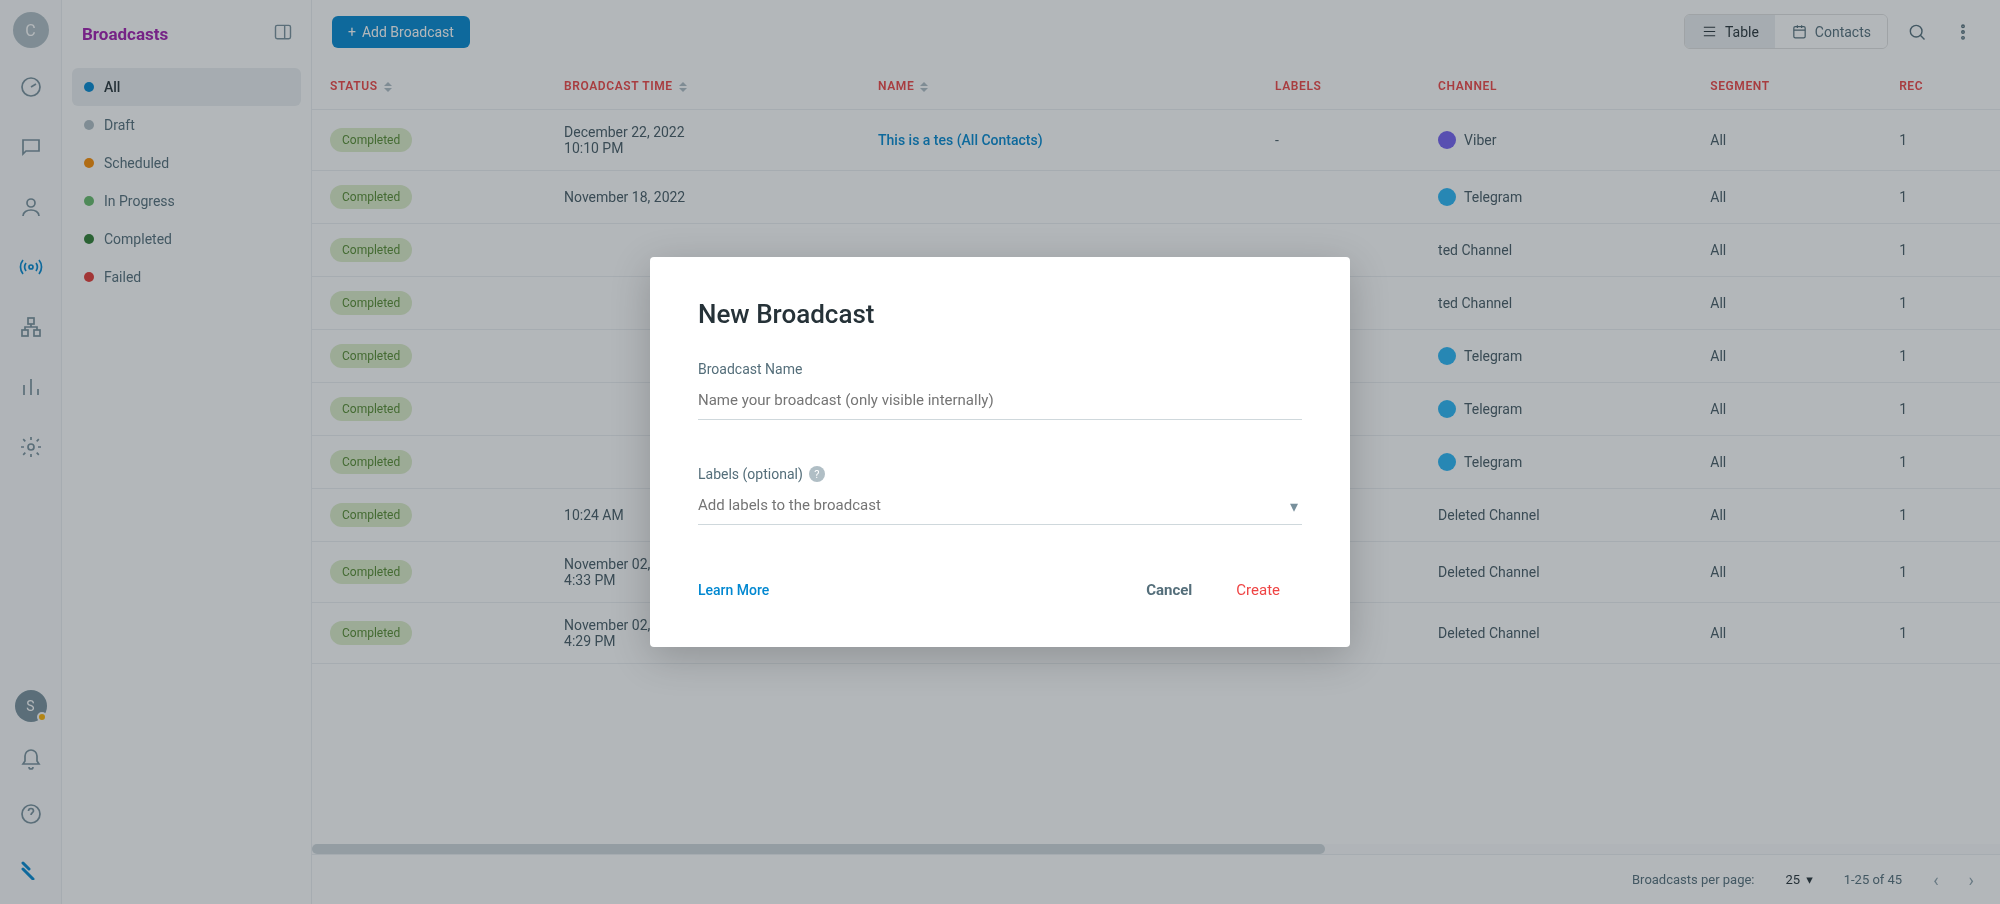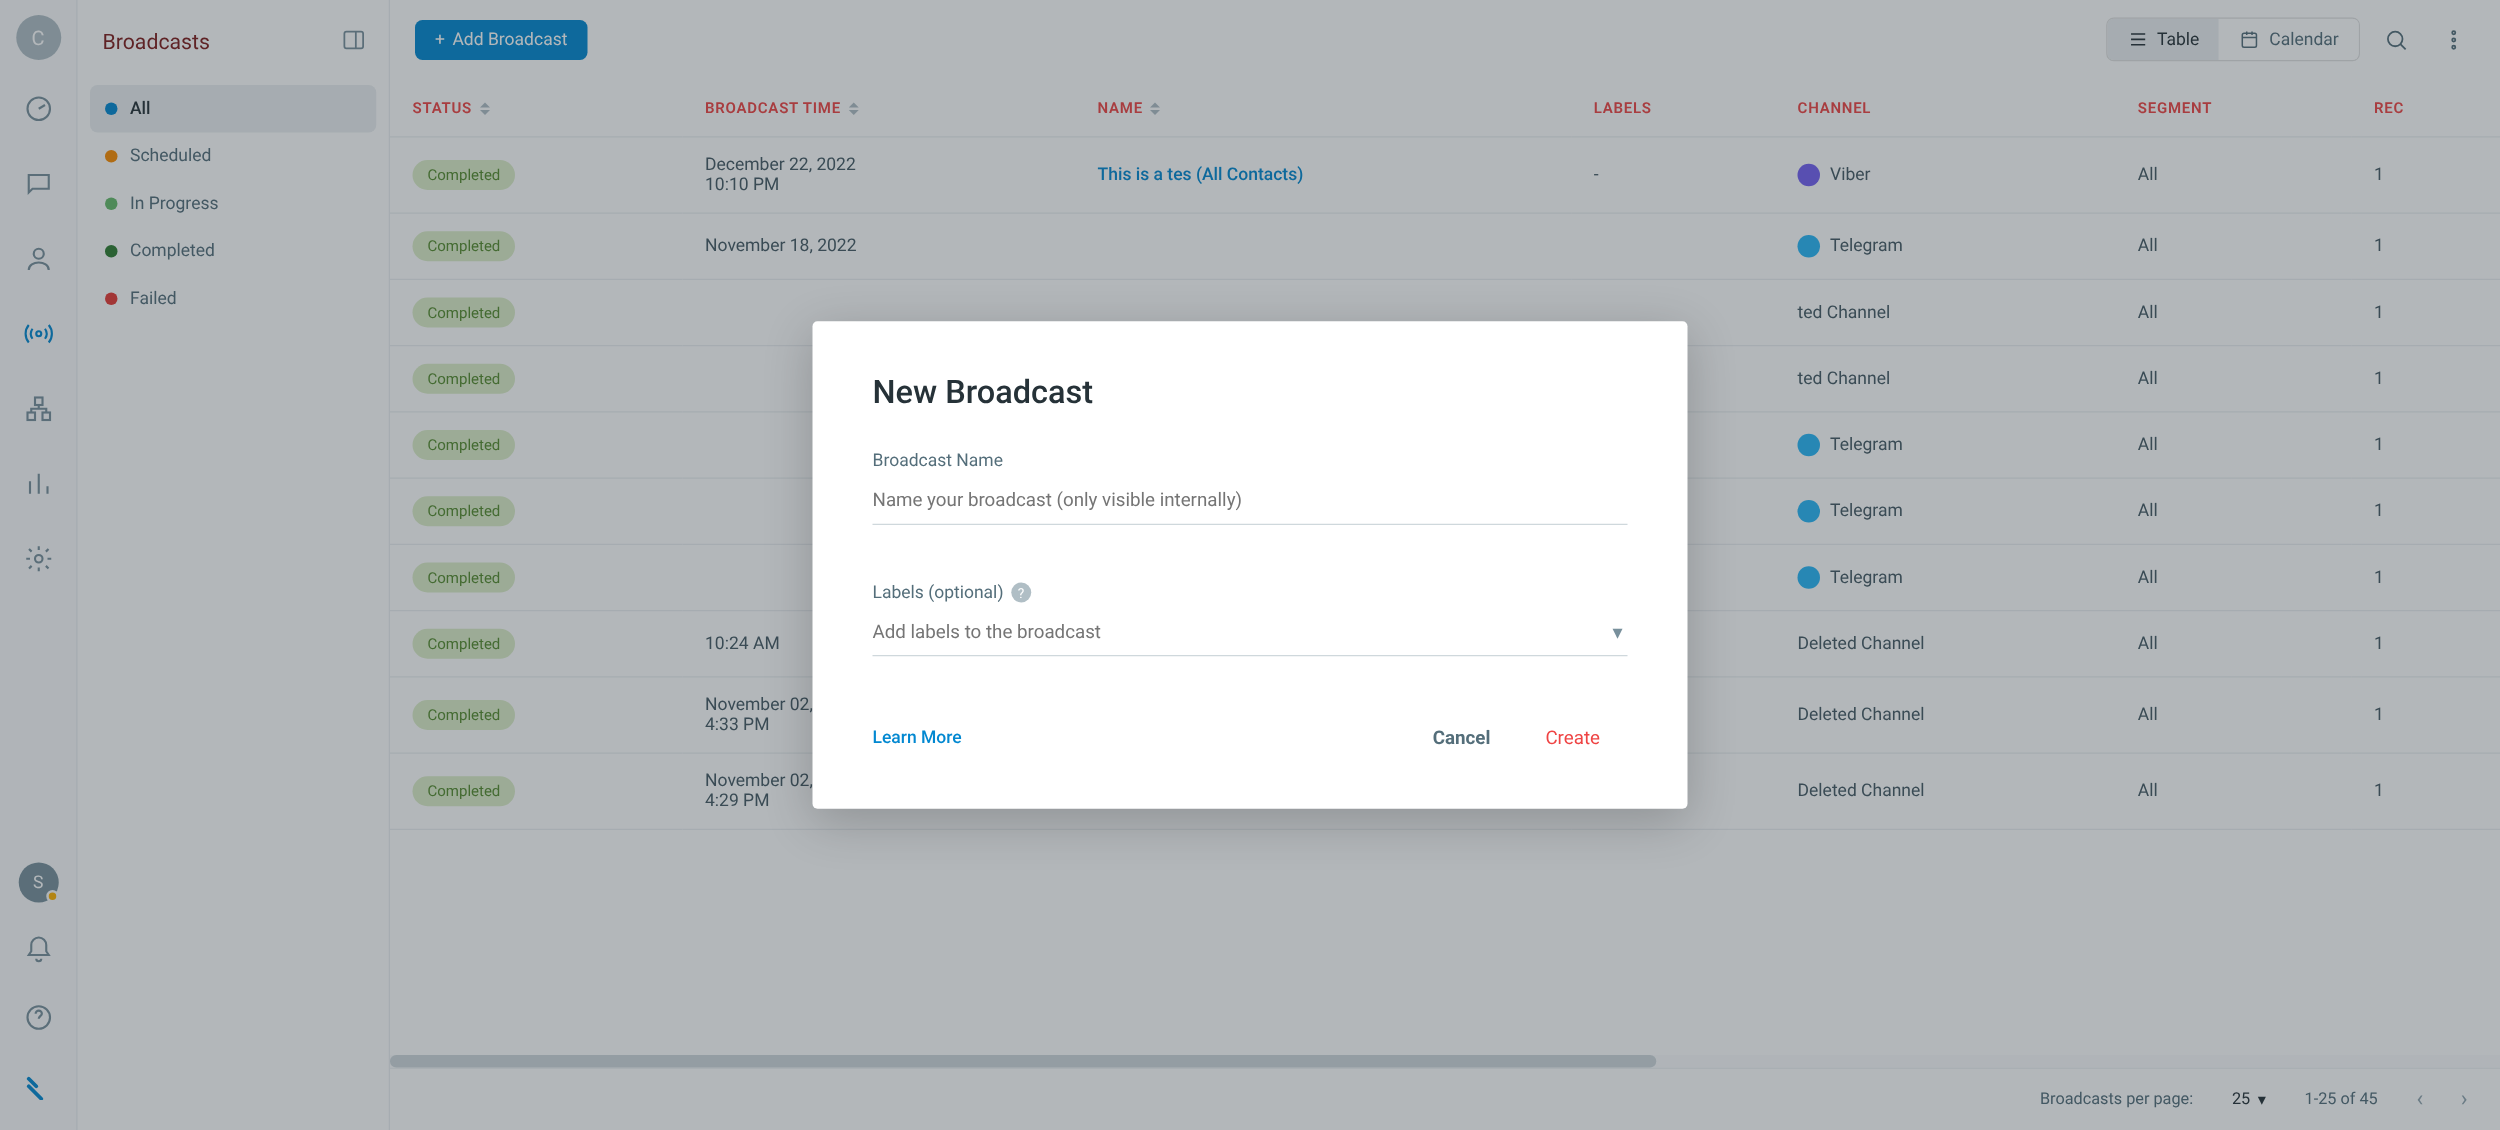--- a/index.html
+++ b/index.html
@@ -14,21 +14,21 @@
 .rail .bottom { margin-top: auto; display: flex; flex-direction: column; align-items: center; gap: 26px; padding-bottom: 20px; }
 .rail .bottom .user { position: relative; }
 .rail .bottom .user .u { width: 32px; height: 32px; border-radius: 50%; background: #78909c; color: #fff; display: flex; align-items: center; justify-content: center; font-size: 14px; }
 .rail .bottom .user .dot { position: absolute; bottom: 0; right: 0; width: 10px; height: 10px; border-radius: 50%; background: #ffb300; border: 2px solid #fafbfc; }
 .rail .bottom .bell, .rail .bottom .help { color: #78909c; }
 .rail .bottom svg { width: 24px; height: 24px; stroke: #78909c; fill: none; stroke-width: 1.7; }
 .rail .bottom .logo svg { stroke: #0288d1; fill: #0288d1; }
 
 .sidebar { width: 250px; border-right: 1px solid #eceff1; display: flex; flex-direction: column; }
 .sidebar .head { display: flex; align-items: center; justify-content: space-between; padding: 22px 18px 22px 20px; }
-.sidebar .head h1 { font-size: 17px; font-weight: 400; color: #7f1d1d; }
+.sidebar .head h1 { font-size: 17px; font-weight: 700; color: #a21caf; }
 .sidebar .head .collapse svg { width: 20px; height: 20px; stroke: #78909c; fill: none; stroke-width: 1.7; }
 .sidebar .filters { display: flex; flex-direction: column; padding: 0 10px; }
 .sidebar .filters .f { display: flex; align-items: center; gap: 10px; padding: 11px 12px; border-radius: 6px; cursor: pointer; font-size: 14px; color: #546e7a; }
 .sidebar .filters .f.active { background: #eceff1; color: #263238; font-weight: 500; }
 .sidebar .filters .f .dot { width: 10px; height: 10px; border-radius: 50%; }
 .dot-blue { background: #0288d1; }
 .dot-gray { background: #b0bec5; }
 .dot-orange { background: #fb8c00; }
 .dot-lgreen { background: #66bb6a; }
 .dot-green { background: #2e7d32; }
@@ -159,20 +159,24 @@
       <h1>Broadcasts</h1>
       <div class="collapse"><svg viewBox="0 0 24 24">
             <rect x="3" y="4" width="18" height="16" rx="2"></rect>
             <path d="M14 4v16"></path>
           </svg></div>
     </div>
     <div class="filters" id="filter-list">
         <div class="f active">
           <span class="dot dot-blue"></span>
           <span>All</span>
+        </div>
+        <div class="f">
+          <span class="dot dot-gray"></span>
+          <span>Draft</span>
         </div>
         <div class="f">
           <span class="dot dot-orange"></span>
           <span>Scheduled</span>
         </div>
         <div class="f">
           <span class="dot dot-lgreen"></span>
           <span>In Progress</span>
         </div>
         <div class="f">
@@ -198,21 +202,21 @@
             <svg viewBox="0 0 24 24">
               <path d="M4 6h16M4 12h16M4 18h16"></path>
             </svg>
             <span>Table</span>
           </button>
         <button>
             <svg viewBox="0 0 24 24">
               <rect x="4" y="5" width="16" height="16" rx="2"></rect>
               <path d="M4 10h16M9 3v4M15 3v4"></path>
             </svg>
-            <span>Calendar</span>
+            <span>Contacts</span>
           </button>
       </div>
       <div class="icon-btn">
           <svg viewBox="0 0 24 24">
             <circle cx="11" cy="11" r="7"></circle>
             <path d="M21 21l-5-5"></path>
           </svg>
         </div>
       <div class="icon-btn">
           <svg viewBox="0 0 24 24">

